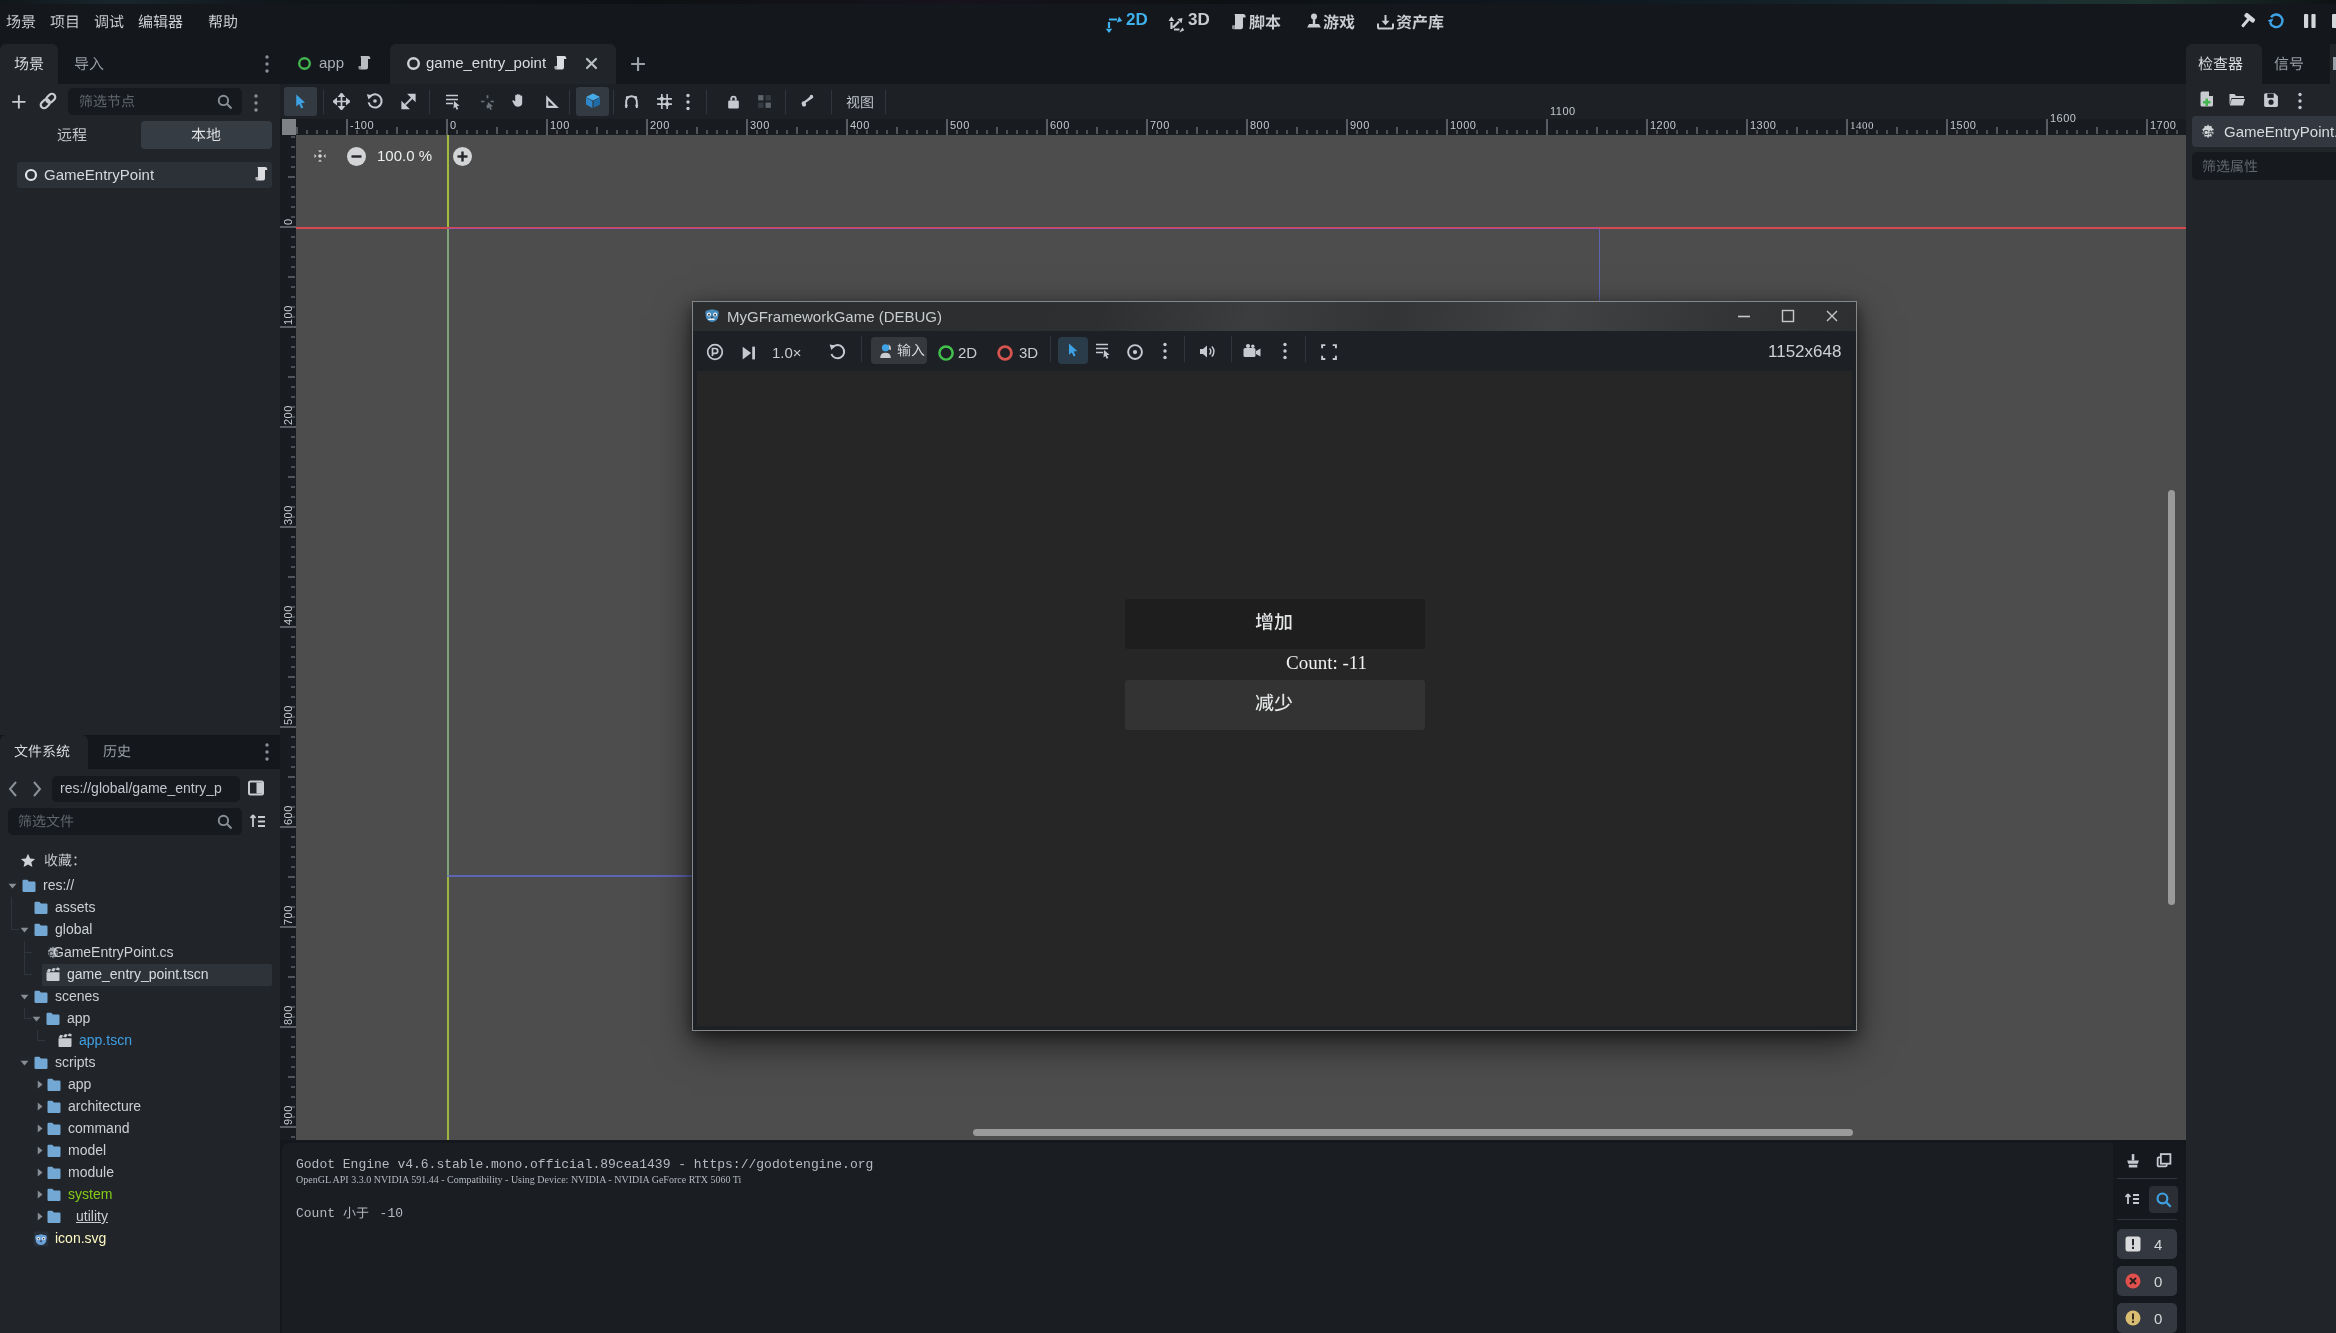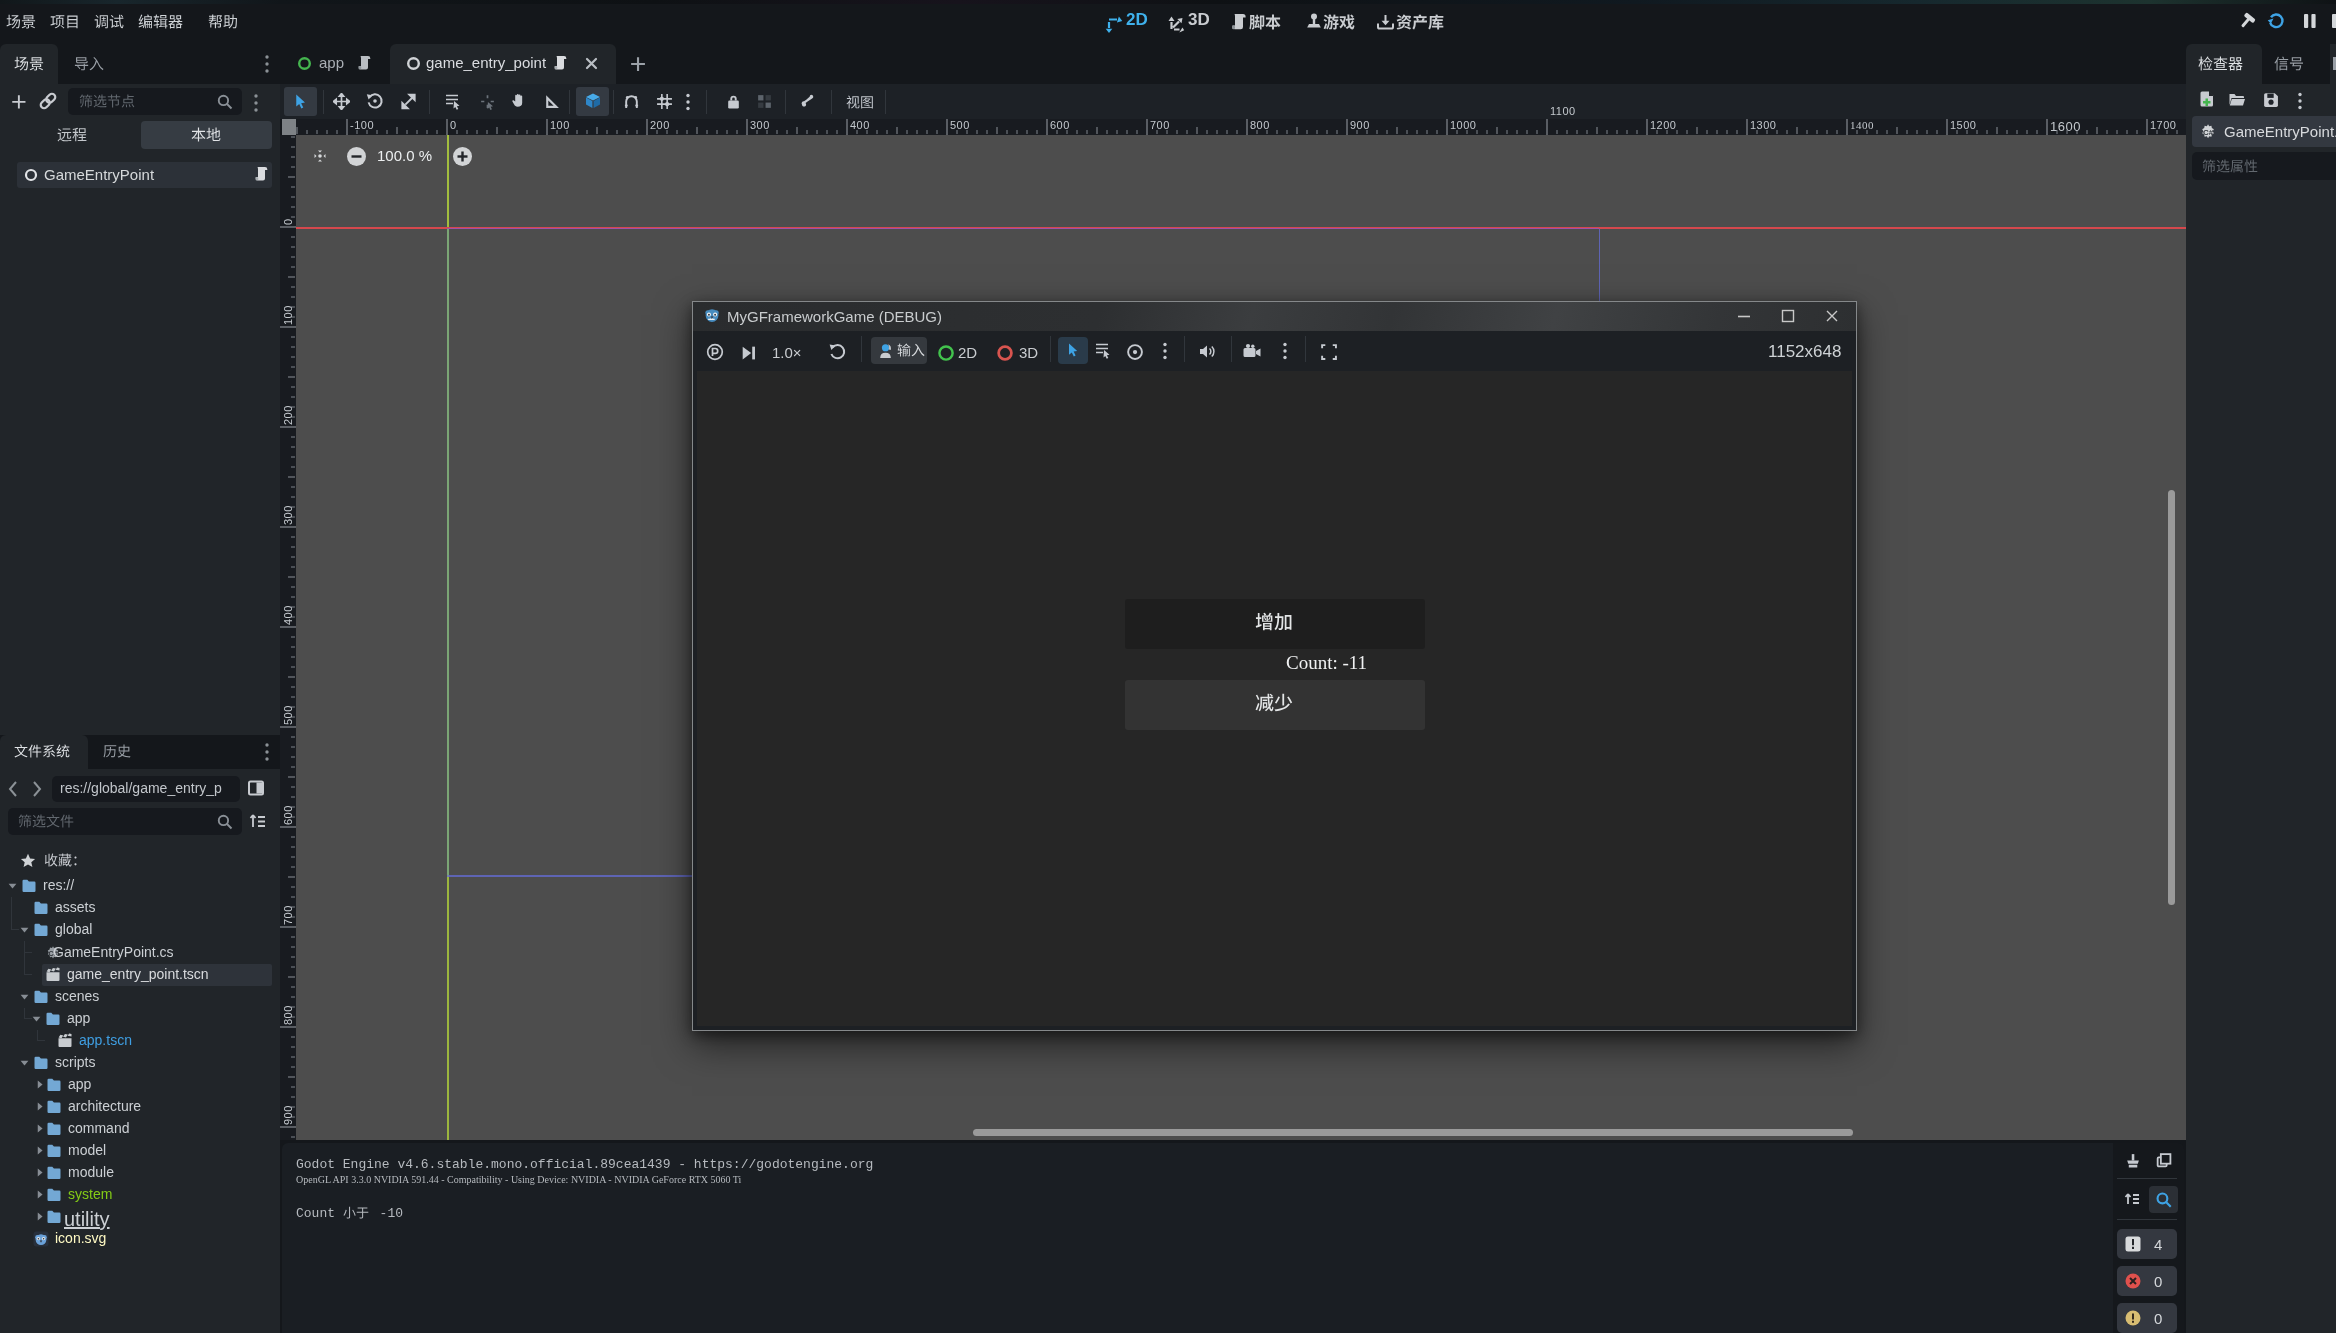--- a/index.html
+++ b/index.html
@@ -329,21 +329,21 @@
     <svg style="position:absolute;left:46px;top:1187px" width="16" height="16" viewBox="0 0 16 16" xmlns="http://www.w3.org/2000/svg">
       <path fill="#73a8d4" d="M1.5 3 a1.2 1.2 0 0 1 1.2 -1.2 h3.6 l1.6 1.8 h5.4 a1.2 1.2 0 0 1 1.2 1.2 v8 a1.2 1.2 0 0 1 -1.2 1.2 H2.7 a1.2 1.2 0 0 1 -1.2 -1.2 Z"></path>
     </svg>
     <div style="position:absolute;left:68px;top:1186px;font-family:Liberation Sans,sans-serif;font-size:14px;color:#84cc16;white-space:pre;">system</div>
     <svg style="position:absolute;left:33px;top:1210px" width="13" height="13" viewBox="0 0 15 15" xmlns="http://www.w3.org/2000/svg">
       <path fill="#878d94" d="M5.5 3 l5.5 4.5 -5.5 4.5 Z"></path>
     </svg>
     <svg style="position:absolute;left:46px;top:1209px" width="16" height="16" viewBox="0 0 16 16" xmlns="http://www.w3.org/2000/svg">
       <path fill="#73a8d4" d="M1.5 3 a1.2 1.2 0 0 1 1.2 -1.2 h3.6 l1.6 1.8 h5.4 a1.2 1.2 0 0 1 1.2 1.2 v8 a1.2 1.2 0 0 1 -1.2 1.2 H2.7 a1.2 1.2 0 0 1 -1.2 -1.2 Z"></path>
     </svg>
-    <div style="position:absolute;left:64px;top:1208px;font-family:Liberation Sans,sans-serif;font-size:20px;color:#ccd0d4;white-space:pre;text-decoration:underline;">utility</div>
+    <div style="position:absolute;left:76px;top:1208px;font-family:Liberation Sans,sans-serif;font-size:14px;color:#ccd0d4;white-space:pre;text-decoration:underline;">utility</div>
     <svg style="position:absolute;left:33px;top:1231px" width="16" height="16" viewBox="0 0 16 16" xmlns="http://www.w3.org/2000/svg">
       <rect x="0.5" y="0.5" width="15" height="15" rx="3" fill="#28303c"></rect>
       <g fill="#6aa1d8">
         <circle cx="8" cy="8.6" r="5.4"></circle>
         <circle cx="4.4" cy="6.2" r="2.2"></circle>
         <circle cx="11.6" cy="6.2" r="2.2"></circle>
       </g>
       <circle cx="5.4" cy="7.6" r="1.7" fill="#e8eaec"></circle>
       <circle cx="10.6" cy="7.6" r="1.7" fill="#e8eaec"></circle>
       <circle cx="5.4" cy="7.8" r="0.8" fill="#2a3340"></circle>
@@ -687,21 +687,21 @@
     <div style="position:absolute;left:1050px;top:119px;font-family:Liberation Sans,sans-serif;font-size:11px;color:#c3c8cd;white-space:pre;letter-spacing:0.5px">600</div>
     <div style="position:absolute;left:1150px;top:119px;font-family:Liberation Sans,sans-serif;font-size:11px;color:#c3c8cd;white-space:pre;letter-spacing:0.5px">700</div>
     <div style="position:absolute;left:1250px;top:119px;font-family:Liberation Sans,sans-serif;font-size:11px;color:#c3c8cd;white-space:pre;letter-spacing:0.5px">800</div>
     <div style="position:absolute;left:1350px;top:119px;font-family:Liberation Sans,sans-serif;font-size:11px;color:#c3c8cd;white-space:pre;letter-spacing:0.5px">900</div>
     <div style="position:absolute;left:1450px;top:119px;font-family:Liberation Sans,sans-serif;font-size:11px;color:#c3c8cd;white-space:pre;letter-spacing:0.5px">1000</div>
     <div style="position:absolute;left:1550px;top:105px;font-family:Liberation Sans,sans-serif;font-size:11px;color:#c3c8cd;white-space:pre;letter-spacing:0.5px">1100</div>
     <div style="position:absolute;left:1650px;top:119px;font-family:Liberation Sans,sans-serif;font-size:11px;color:#c3c8cd;white-space:pre;letter-spacing:0.5px">1200</div>
     <div style="position:absolute;left:1750px;top:119px;font-family:Liberation Sans,sans-serif;font-size:11px;color:#c3c8cd;white-space:pre;letter-spacing:0.5px">1300</div>
     <div style="position:absolute;left:1850px;top:119px;font-family:Liberation Serif, serif;font-size:11px;color:#c3c8cd;white-space:pre;letter-spacing:0.5px">1400</div>
     <div style="position:absolute;left:1950px;top:119px;font-family:Liberation Sans,sans-serif;font-size:11px;color:#c3c8cd;white-space:pre;letter-spacing:0.5px">1500</div>
-    <div style="position:absolute;left:2050px;top:119px;font-family:Liberation Sans,sans-serif;font-size:13px;color:#c3c8cd;white-space:pre;letter-spacing:0.5px">1600</div>
+    <div style="position:absolute;left:2050px;top:112px;font-family:Liberation Sans,sans-serif;font-size:11px;color:#c3c8cd;white-space:pre;letter-spacing:0.5px">1600</div>
     <div style="position:absolute;left:2150px;top:119px;font-family:Liberation Sans,sans-serif;font-size:11px;color:#c3c8cd;white-space:pre;letter-spacing:0.5px">1700</div>
     <svg style="position:absolute;left:280px;top:135px" width="16" height="1005" viewBox="0 0 16 1005" xmlns="http://www.w3.org/2000/svg">
       <path d="M11 2 H15" stroke="#7d838a" stroke-width="1"></path>
       <path d="M11 12 H15" stroke="#7d838a" stroke-width="1"></path>
       <path d="M11 22 H15" stroke="#7d838a" stroke-width="1"></path>
       <path d="M11 32 H15" stroke="#7d838a" stroke-width="1"></path>
       <path d="M8 42 H15" stroke="#8a9096" stroke-width="1"></path>
       <path d="M11 52 H15" stroke="#7d838a" stroke-width="1"></path>
       <path d="M11 62 H15" stroke="#7d838a" stroke-width="1"></path>
       <path d="M11 72 H15" stroke="#7d838a" stroke-width="1"></path>

